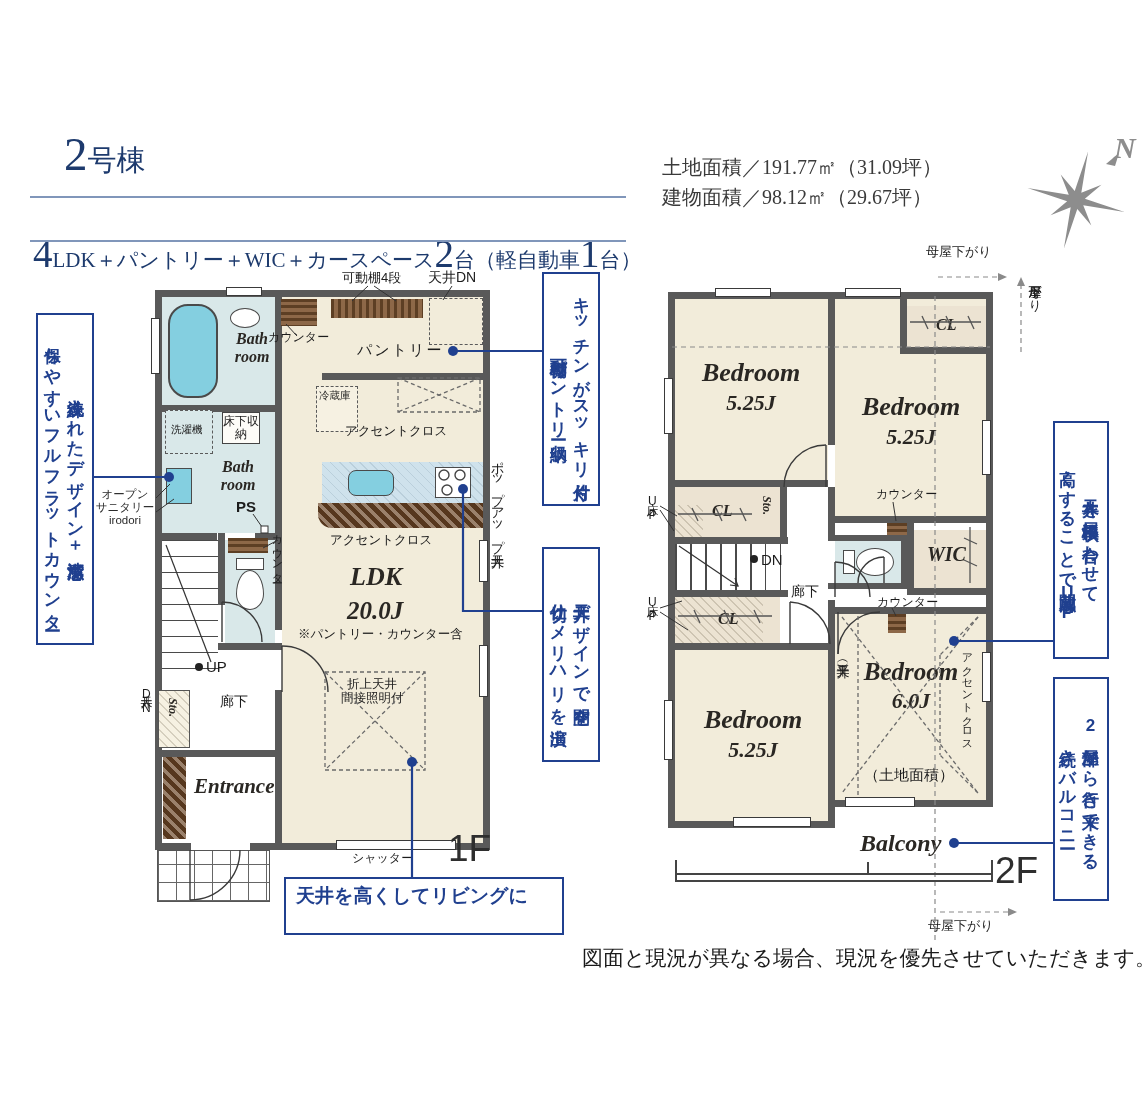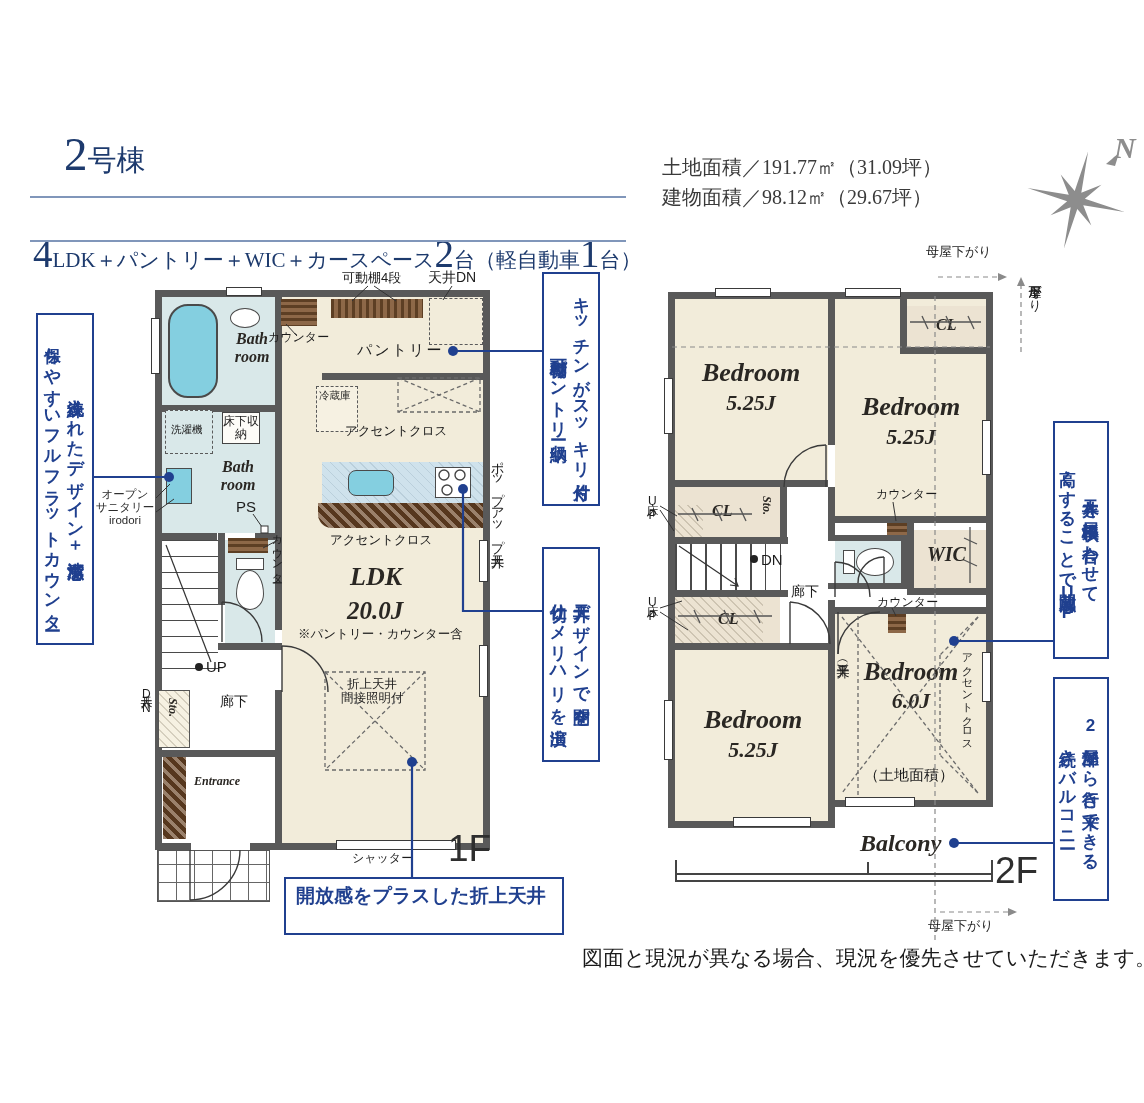--- a/index.html
+++ b/index.html
@@ -118,35 +118,35 @@
 <div class="lbl" style="left:428px;top:270px;font-size:14px;">天井DN</div>
 <div class="lbl" style="left:268px;top:331px;font-size:12px;">カウンター</div>
 <div class="lbl" style="left:345px;top:342px;font-size:15px;letter-spacing:2px;margin-left:12px;">パントリー</div>
 <div class="lbl" style="left:319px;top:390px;font-size:10.5px;">冷蔵庫</div>
 <div class="lbl" style="left:345px;top:424px;font-size:12.5px;">アクセントクロス</div>
 <div class="lbl v" style="left:490px;top:452px;font-size:13.5px;height:160px;">ポップアップ天井</div>
 <div class="lbl" style="left:330px;top:533px;font-size:12.5px;">アクセントクロス</div>
 <div class="lbl rm" style="left:226px;top:330px;font-size:16px;white-space:normal;width:52px;text-align:center;">Bath room</div>
 <div class="lbl" style="left:171px;top:424px;font-size:10.5px;">洗濯機</div>
 <div class="lbl rm" style="left:208px;top:458px;font-size:16px;white-space:normal;width:60px;text-align:center;">Bath room</div>
-<div class="lbl" style="left:236px;top:499px;font-size:15px;">PS</div>
+<div class="lbl" style="left:236px;top:499px;font-size:15px;font-weight:bold;">PS</div>
 <div class="lbl" style="left:92px;top:488px;font-size:11.5px;white-space:pre-line;text-align:center;width:66px;color:#2a2a2a;">オープン
 サニタリー
 irodori</div>
 <div class="lbl v" style="left:271px;top:527px;font-size:11px;height:56px;">カウンター</div>
 <div class="lbl rm" style="left:350px;top:562px;font-size:26px;">LDK</div>
 <div class="lbl rm" style="left:347px;top:597px;font-size:25px;">20.0J</div>
 <div class="lbl" style="left:298px;top:627px;font-size:12.5px;">※パントリー・カウンター含</div>
 <div class="lbl" style="left:347px;top:677px;font-size:12.5px;">折上天井</div>
 <div class="lbl" style="left:341px;top:691px;font-size:12.5px;">間接照明付</div>
 <div class="lbl" style="left:206px;top:659px;font-size:15px;">UP</div>
 <div class="lbl" style="left:220px;top:694px;font-size:14px;">廊下</div>
 <div class="lbl rm v" style="left:166px;top:698px;font-size:12px;">Sto.</div>
 <div class="lbl vu" style="left:139px;top:687px;font-size:12px;height:66px;">天井DN</div>
-<div class="lbl rm" style="left:194px;top:775px;font-size:12px;">Entrance</div>
+<div class="lbl rm" style="left:194px;top:775px;font-size:21px;">Entrance</div>
 <div class="lbl" style="left:352px;top:852px;font-size:12px;">シャッター</div>
 <div class="lbl" style="left:448px;top:828px;font-size:37px;color:#2e2e2e;">1F</div>
 
 <div class="room cream" style="left:675px;top:299px;width:153px;height:181px;"></div>
 <div class="room cream" style="left:835px;top:299px;width:151px;height:217px;"></div>
 <div class="room beige" style="left:907px;top:306px;width:79px;height:41px;"></div>
 <div class="room beige" style="left:675px;top:487px;width:105px;height:50px;"></div>
 <div class="room hatch2" style="left:675px;top:505px;width:28px;height:32px;"></div>
 <div class="room stairsV" style="left:675px;top:544px;width:113px;height:46px;"></div>
 <div class="room beige" style="left:675px;top:597px;width:105px;height:46px;"></div>
@@ -224,21 +224,21 @@
 </div>
 <div class="callout cv" style="left:542px;top:272px;width:58px;height:234px;font-size:17px;">
   <div class="col">キッチンがスッキリ片付く</div>
   <div class="col">可動棚付パントリー収納</div>
 </div>
 <div class="callout cv" style="left:542px;top:547px;width:58px;height:215px;font-size:17px;">
   <div class="col">天井デザインで空間を</div>
   <div class="col">仕切りメリハリを演出</div>
 </div>
 <div class="callout" style="left:284px;top:877px;width:280px;height:58px;font-size:19px;padding:5px 10px;line-height:1.25;">
-  <div>開放感をプラスした折上天井</div>
+  <div>天井を高くしてリビングに</div>
 </div>
 <div class="callout cv" style="left:1053px;top:421px;width:56px;height:238px;font-size:17px;">
   <div class="col">天井を屋根形状に合わせて</div>
   <div class="col">高くすることで開放感UP</div>
 </div>
 <div class="callout cv" style="left:1053px;top:677px;width:56px;height:224px;font-size:17px;">
   <div class="col">2部屋から行き来できる</div>
   <div class="col">続きバルコニー</div>
 </div>
 

